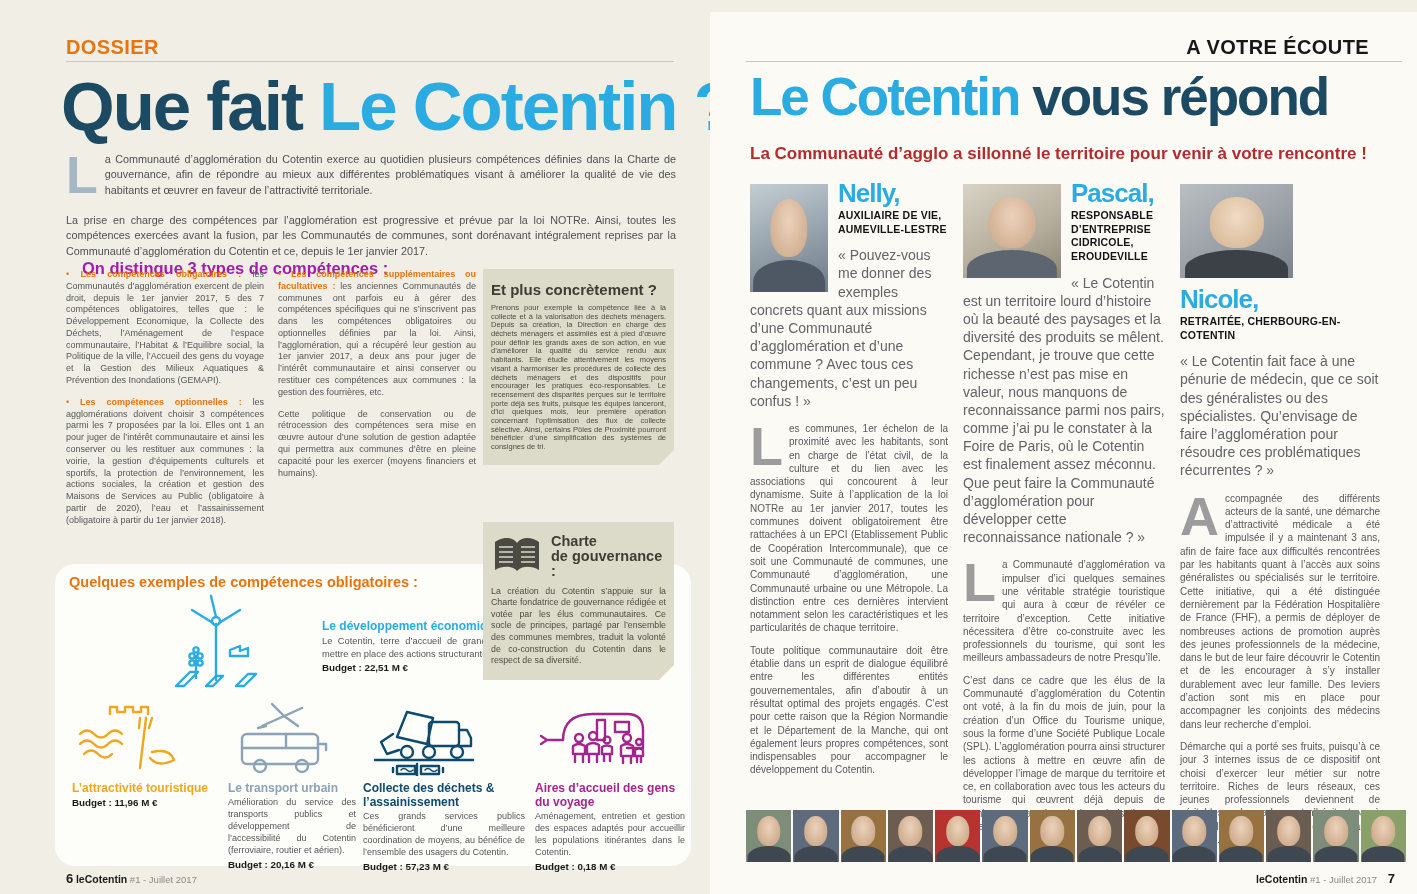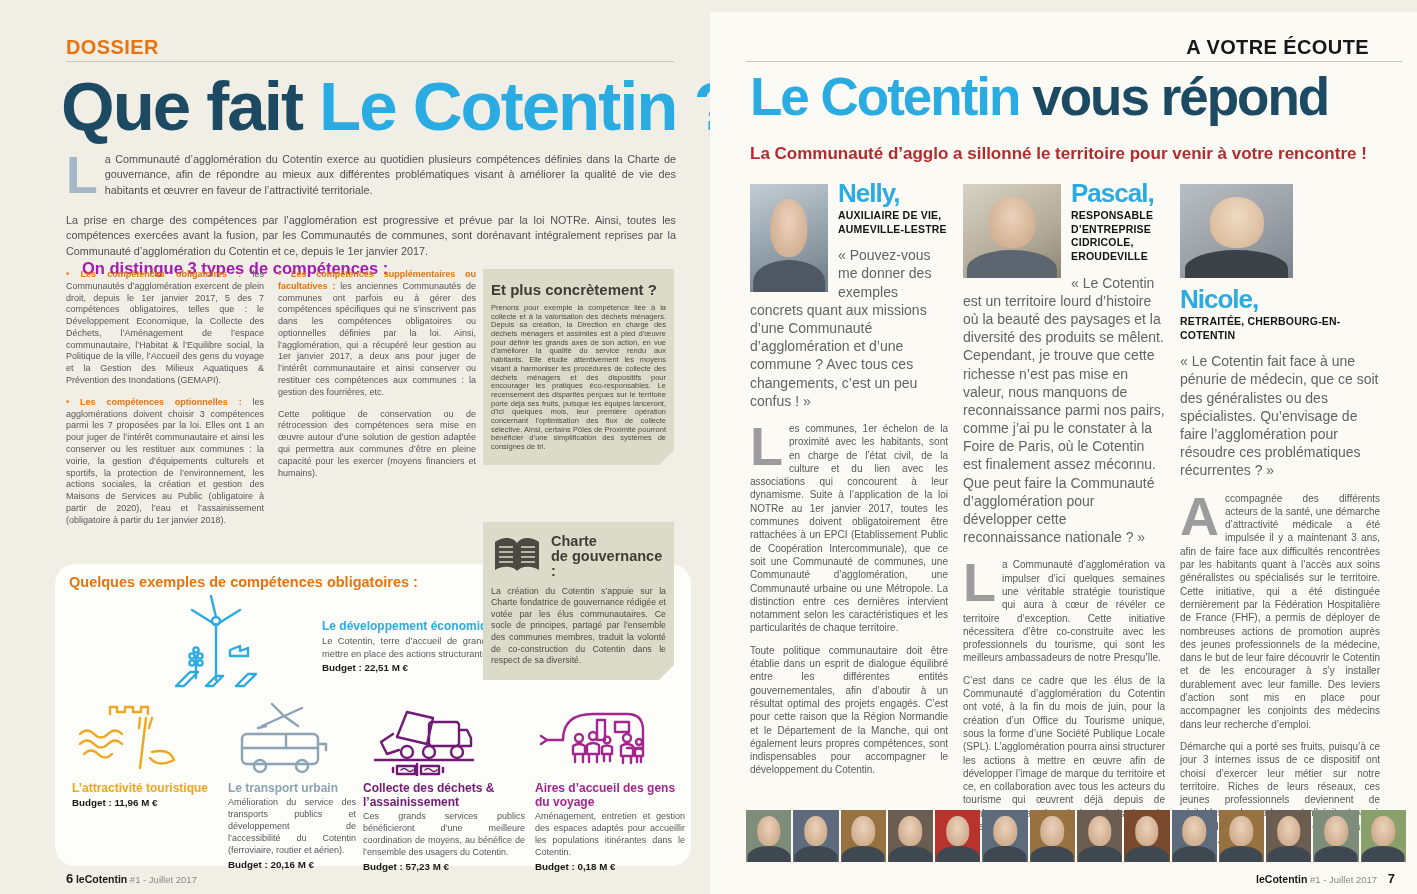--- a/index.html
+++ b/index.html
@@ -45,21 +45,21 @@
   .featured-text{width:238px;}
   .ex-title{font-weight:bold;font-size:12px;margin:0 0 2px;}
   .ex-text{font-size:9.3px;line-height:1.33;color:#55565a;text-align:justify;margin:0 0 2px;}
   .budget{font-size:9.8px;font-weight:bold;color:#1a1a18;}
   .ex-item{top:132px;}
   .ex-icon{height:80px;display:flex;align-items:flex-end;}
   .ex-item .ex-title{margin-top:5px;}
   .c-blue{color:#2aabe2;}
   .c-yellow{color:#f0a71e;}
   .c-steel{color:#8ba3b5;}
-  .c-green{color:#701a75;}
+  .c-green{color:#0c4a6e;}
   .c-purple{color:#a2268e;}
 
   .box-charte{left:483px;top:510px;width:191px;}
   .book-icon{float:left;margin:2px 8px 2px 0;}
   .charte-title{font-size:14.5px;line-height:1.05;}
   .box-charte p{font-size:8.8px;line-height:1.32;text-align:justify;margin:6px 0 0;}
 
   .footer{top:859px;font-size:9.5px;color:#8a8a84;}
   .footer-left{left:66px;}
   .footer-right{right:36px;text-align:right;}

